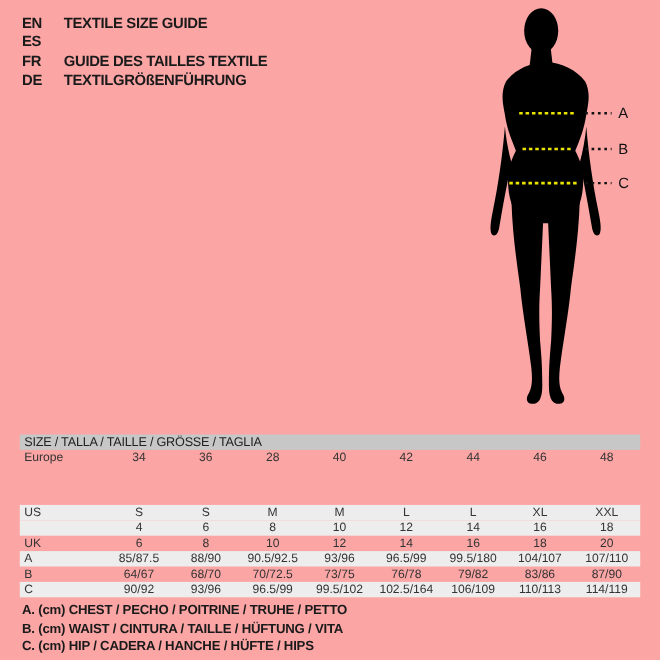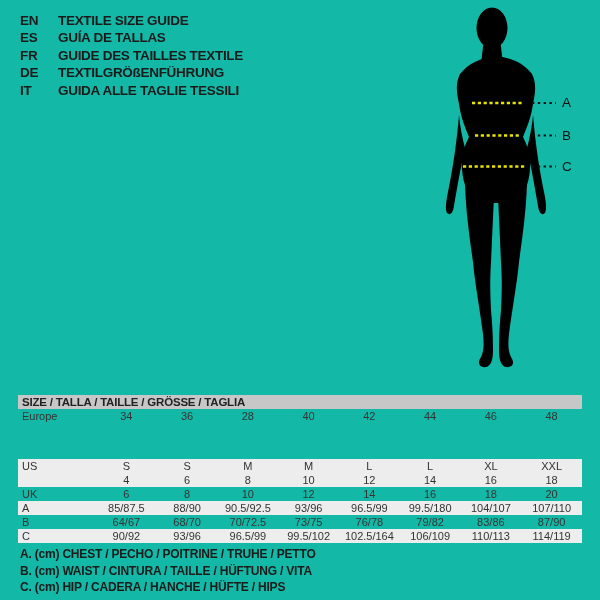--- a/index.html
+++ b/index.html
@@ -1,37 +1,37 @@
 <!DOCTYPE html>
 <html><head>
 <meta charset="utf-8">
 <style>
   html,body{margin:0;padding:0;}
   body{width:600px;height:600px;background:#fff;font-family:"Liberation Sans",sans-serif;}
-  .stage{position:relative;width:600px;height:600px;background:#14b8a6;overflow:hidden;}
+  .stage{position:relative;width:600px;height:600px;background:#fca5a5;overflow:hidden;}
 
   
   .lang-block{position:absolute;top:12px;left:20px;}
   .lang-row{display:flex;line-height:17.4px;font-size:13.5px;font-weight:bold;color:#1a1a1a;letter-spacing:-0.3px;}
   .lang-code{width:38px;flex:0 0 38px;}
   .lang-label{white-space:nowrap;}
 
   
   .figure-svg{position:absolute;left:430px;top:0;width:170px;height:372px;}
   .measure-label{position:absolute;width:16px;font-size:13.5px;color:#111;font-weight:400;}
   .ml-a{left:562px;top:95px;}
   .ml-b{left:562px;top:128px;}
   .ml-c{left:562px;top:159px;}
 
   
   .section-title{position:absolute;top:367px;left:20px;font-size:12.5px;font-weight:bold;color:#1a1a1a;letter-spacing:-0.2px;white-space:nowrap;}
 
   
   .size-table{position:absolute;top:395px;left:18px;width:564px;font-size:11px;color:#333;}
-  .table-header{height:14px;line-height:14px;background:#c7c7c7;font-weight:bold;font-size:11.5px;color:#222;padding-left:4px;letter-spacing:-0.2px;}
+  .table-header{height:14px;line-height:14px;background:#c7c7c7;font-weight:normal;font-size:11.5px;color:#222;padding-left:4px;letter-spacing:-0.2px;}
   .t-row{display:grid;grid-template-columns:78px repeat(8,1fr);height:14px;line-height:15px;}
   .t-row.shaded{background:#ededed;}
   .t-cell{text-align:center;white-space:nowrap;overflow:visible;}
   .t-label{text-align:left;padding-left:4px;}
 
   
   .legend-block{position:absolute;top:546px;left:20px;}
   .legend-line{font-size:12px;font-weight:bold;color:#1a1a1a;line-height:16.6px;letter-spacing:-0.2px;white-space:nowrap;}
 </style>
 </head>
@@ -39,33 +39,28 @@
 
 <div class="stage">
 
   <div class="lang-block">
       <div class="lang-row">
         <div class="lang-code">EN</div>
         <div class="lang-label">TEXTILE SIZE GUIDE</div>
       </div>
       <div class="lang-row">
         <div class="lang-code">ES</div>
-        <div class="lang-label">GUÍA DE TALLAS</div>
       </div>
       <div class="lang-row">
         <div class="lang-code">FR</div>
         <div class="lang-label">GUIDE DES TAILLES TEXTILE</div>
       </div>
       <div class="lang-row">
         <div class="lang-code">DE</div>
         <div class="lang-label">TEXTILGRÖßENFÜHRUNG</div>
-      </div>
-      <div class="lang-row">
-        <div class="lang-code">IT</div>
-        <div class="lang-label">GUIDA ALLE TAGLIE TESSILI</div>
       </div>
     </div>
 
   <svg class="figure-svg" viewBox="0 0 170 372" aria-hidden="true">
     <g fill="#000">
       <ellipse cx="62" cy="28" rx="15.5" ry="20.5"></ellipse>
       <path d="M54,38 L70,38 L73,64 L51,64 Z"></path>
       <path d="M66,56 C50,58 39,63 30,74 C25,84 27,94 29,104 C31,118 35,127 39,137 C34,147 31,156 32,169 C33,185 39,197 47,203 L85,203 C93,197 99,185 100,169 C101,156 98,147 93,137 C97,127 101,118 103,104 C105,94 107,84 102,74 C93,63 82,58 66,56 Z"></path>
       <path d="M29,115 C27,140 23,168 18,192 C16,202 15,209 17,213 C20,216 23,213 24,206 C27,188 31,166 35,148 C32,137 30,126 29,115 Z"></path>
       <path d="M103,115 C105,140 109,168 114,192 C116,202 117,209 115,213 C112,216 109,213 108,206 C105,188 101,166 97,148 C100,137 102,126 103,115 Z"></path>

